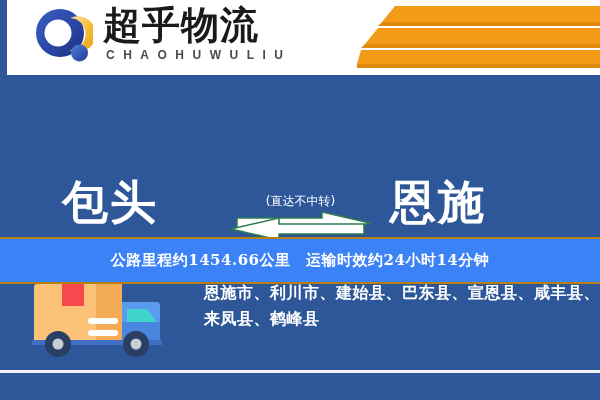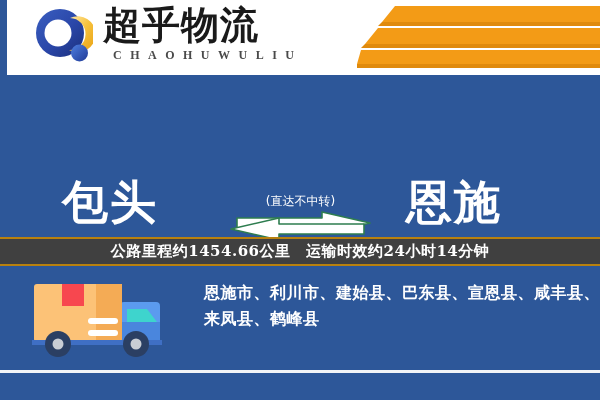--- a/index.html
+++ b/index.html
@@ -38,27 +38,26 @@
     font-size: 38px;
     font-weight: bold;
     color: #1a1a1a;
     letter-spacing: 1px;
     line-height: 42px;
     white-space: nowrap;
     font-family: "DejaVu Sans", "Liberation Sans", sans-serif;
   }
   .brand-en {
     position: absolute;
-    left: 106px; top: 48px;
+    left: 99px; top: 48px;
     font-size: 12px;
     font-weight: bold;
     color: #4a4a4a;
     letter-spacing: 8.5px;
     white-space: nowrap;
-    font-family: Liberation Serif, serif;
   }
   .stripes {
     position: absolute;
     left: 350px; top: 6px;
     width: 250px; height: 62px;
   }
 
   
   .route-panel {
     position: absolute;
@@ -70,21 +69,21 @@
     top: 128px;
     transform: translateY(-50%);
     font-size: 46px;
     font-weight: bold;
     color: #ffffff;
     letter-spacing: 2px;
     white-space: nowrap;
     font-family: "DejaVu Sans", "Liberation Sans", sans-serif;
   }
   .city-origin { left: 62px; }
-  .city-dest   { left: 406px; }
+  .city-dest   { left: 390px; }
 
   .arrow-block {
     position: absolute;
     left: 228px; top: 118px;
     width: 145px;
   }
   .arrow-note {
     font-size: 12px;
     color: #ffffff;
     text-align: center;
@@ -100,22 +99,22 @@
     height: 34px;
     display: flex;
     align-items: center;
     justify-content: center;
   }
 
   
   .info-bar {
     position: absolute;
     left: 0; top: 237px;
-    width: 600px; height: 29px;
-    background: #404040;
+    width: 600px; height: 47px;
+    background: #3b82f6;
     border-top: 2px solid #b8810f;
     border-bottom: 2px solid #b8810f;
     box-sizing: border-box;
     display: flex;
     align-items: center;
     justify-content: center;
   }
   .info-bar-text {
     font-size: 15px;
     font-weight: bold;

